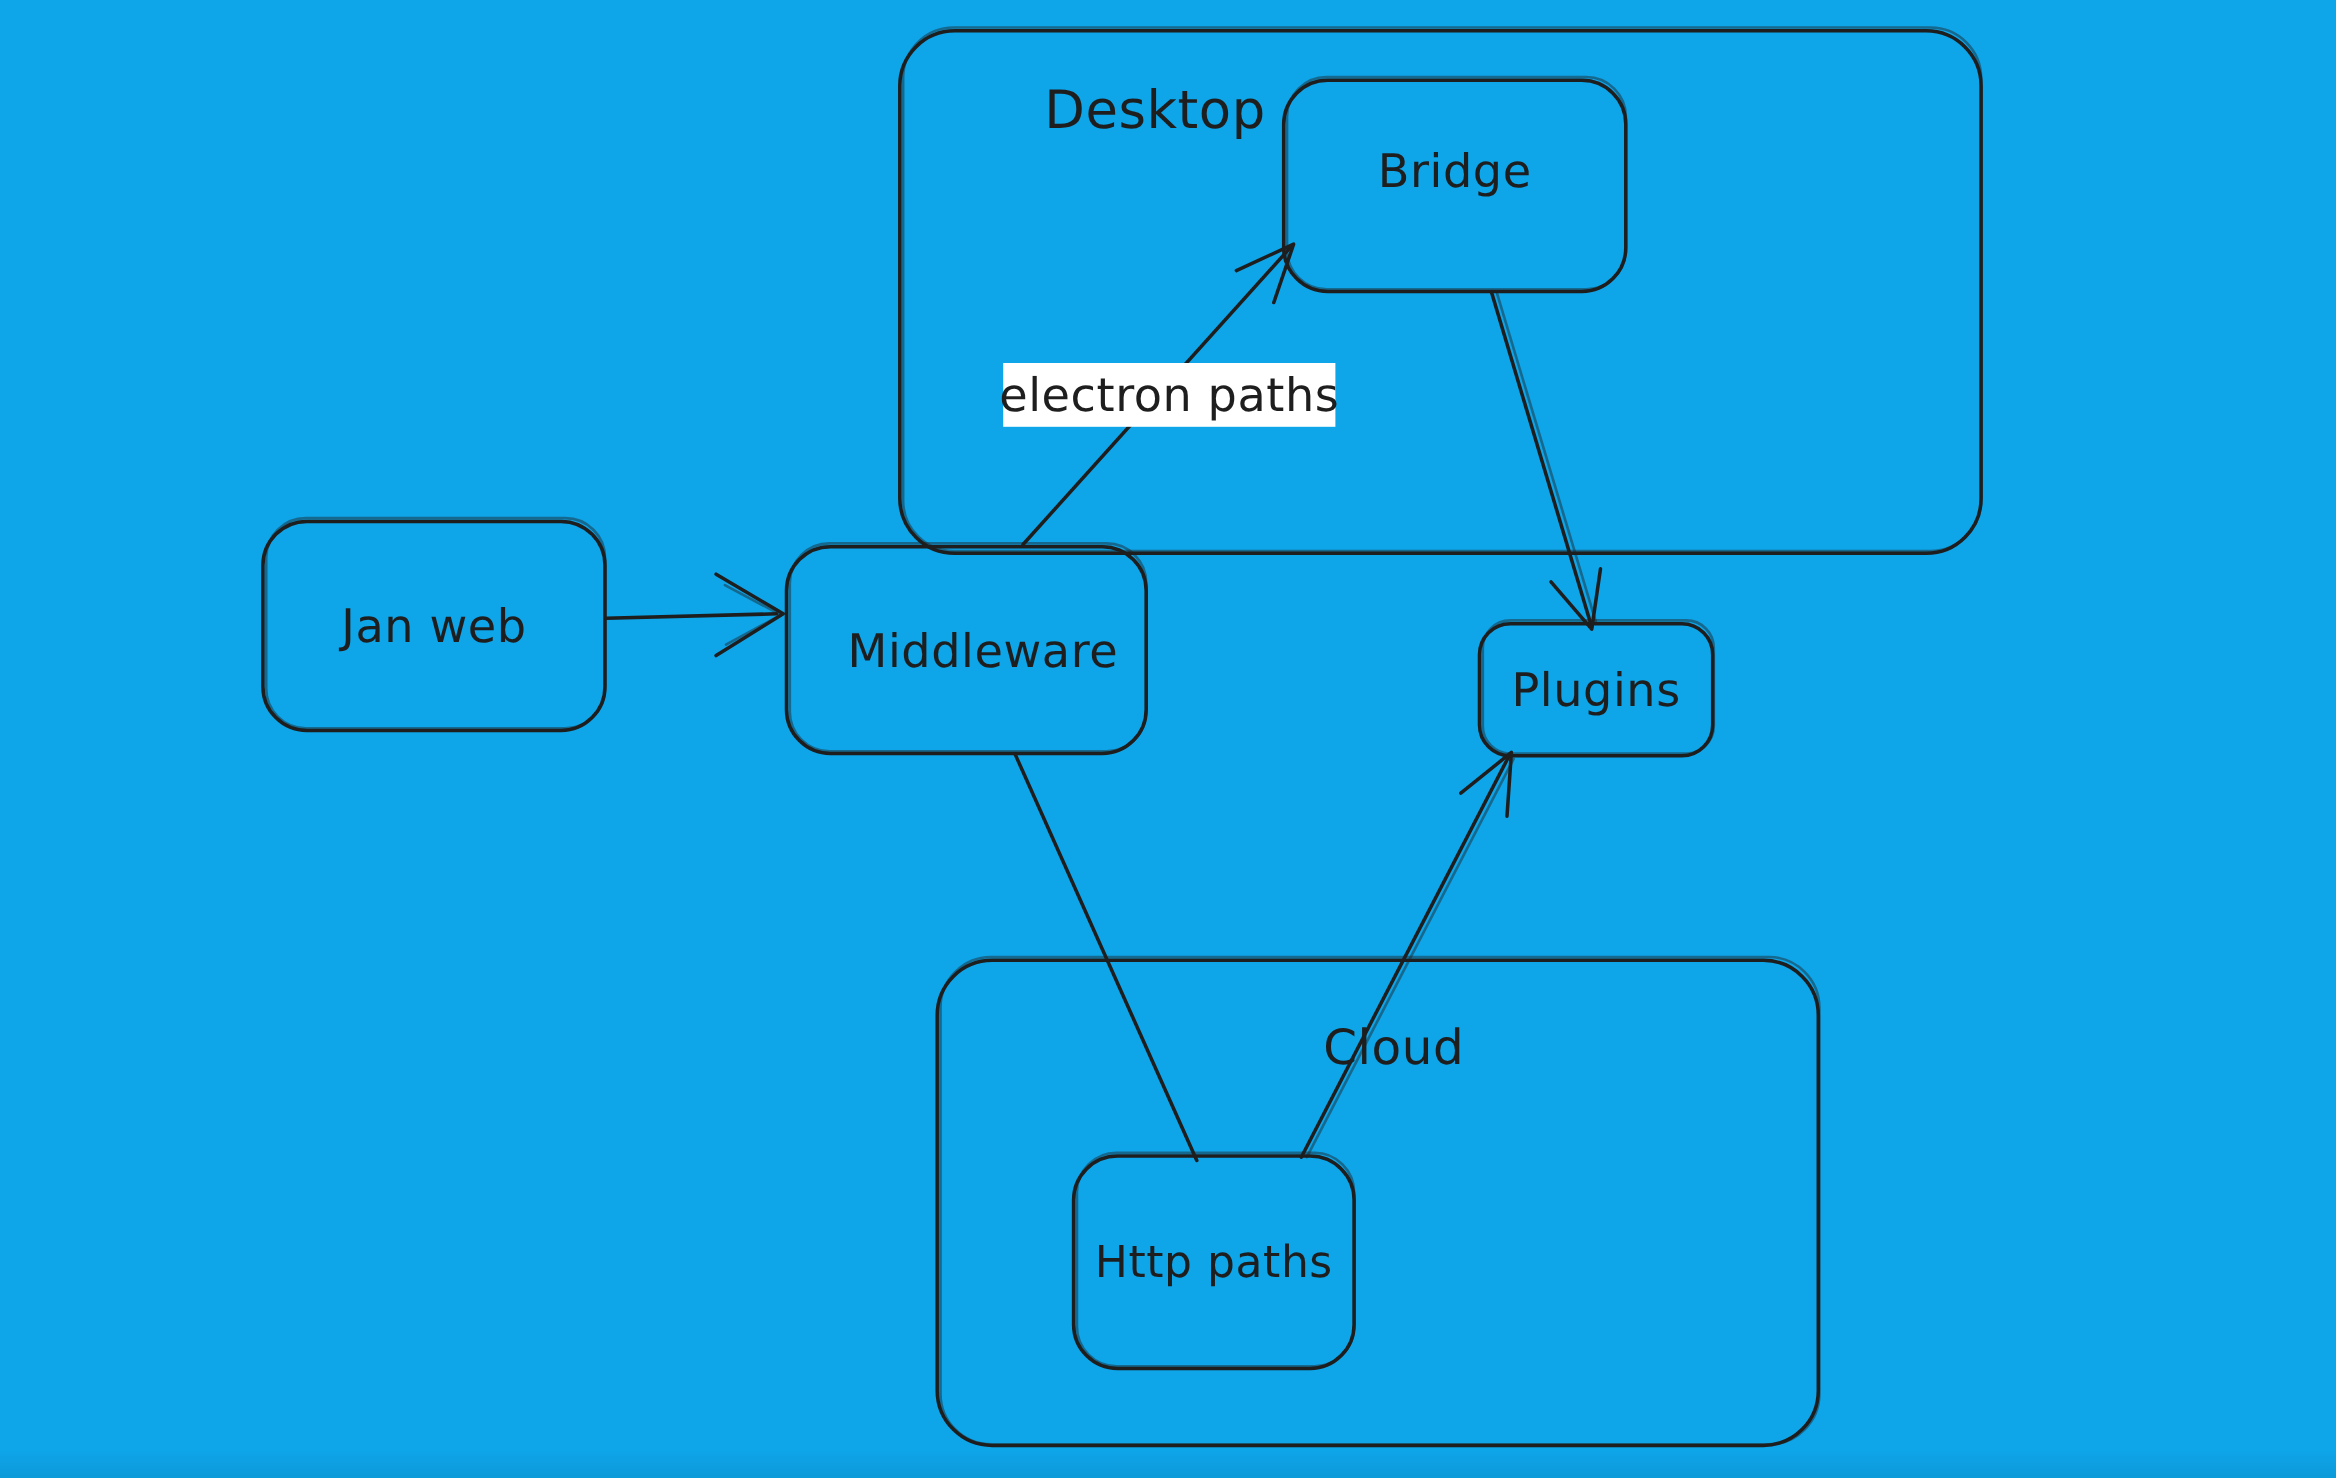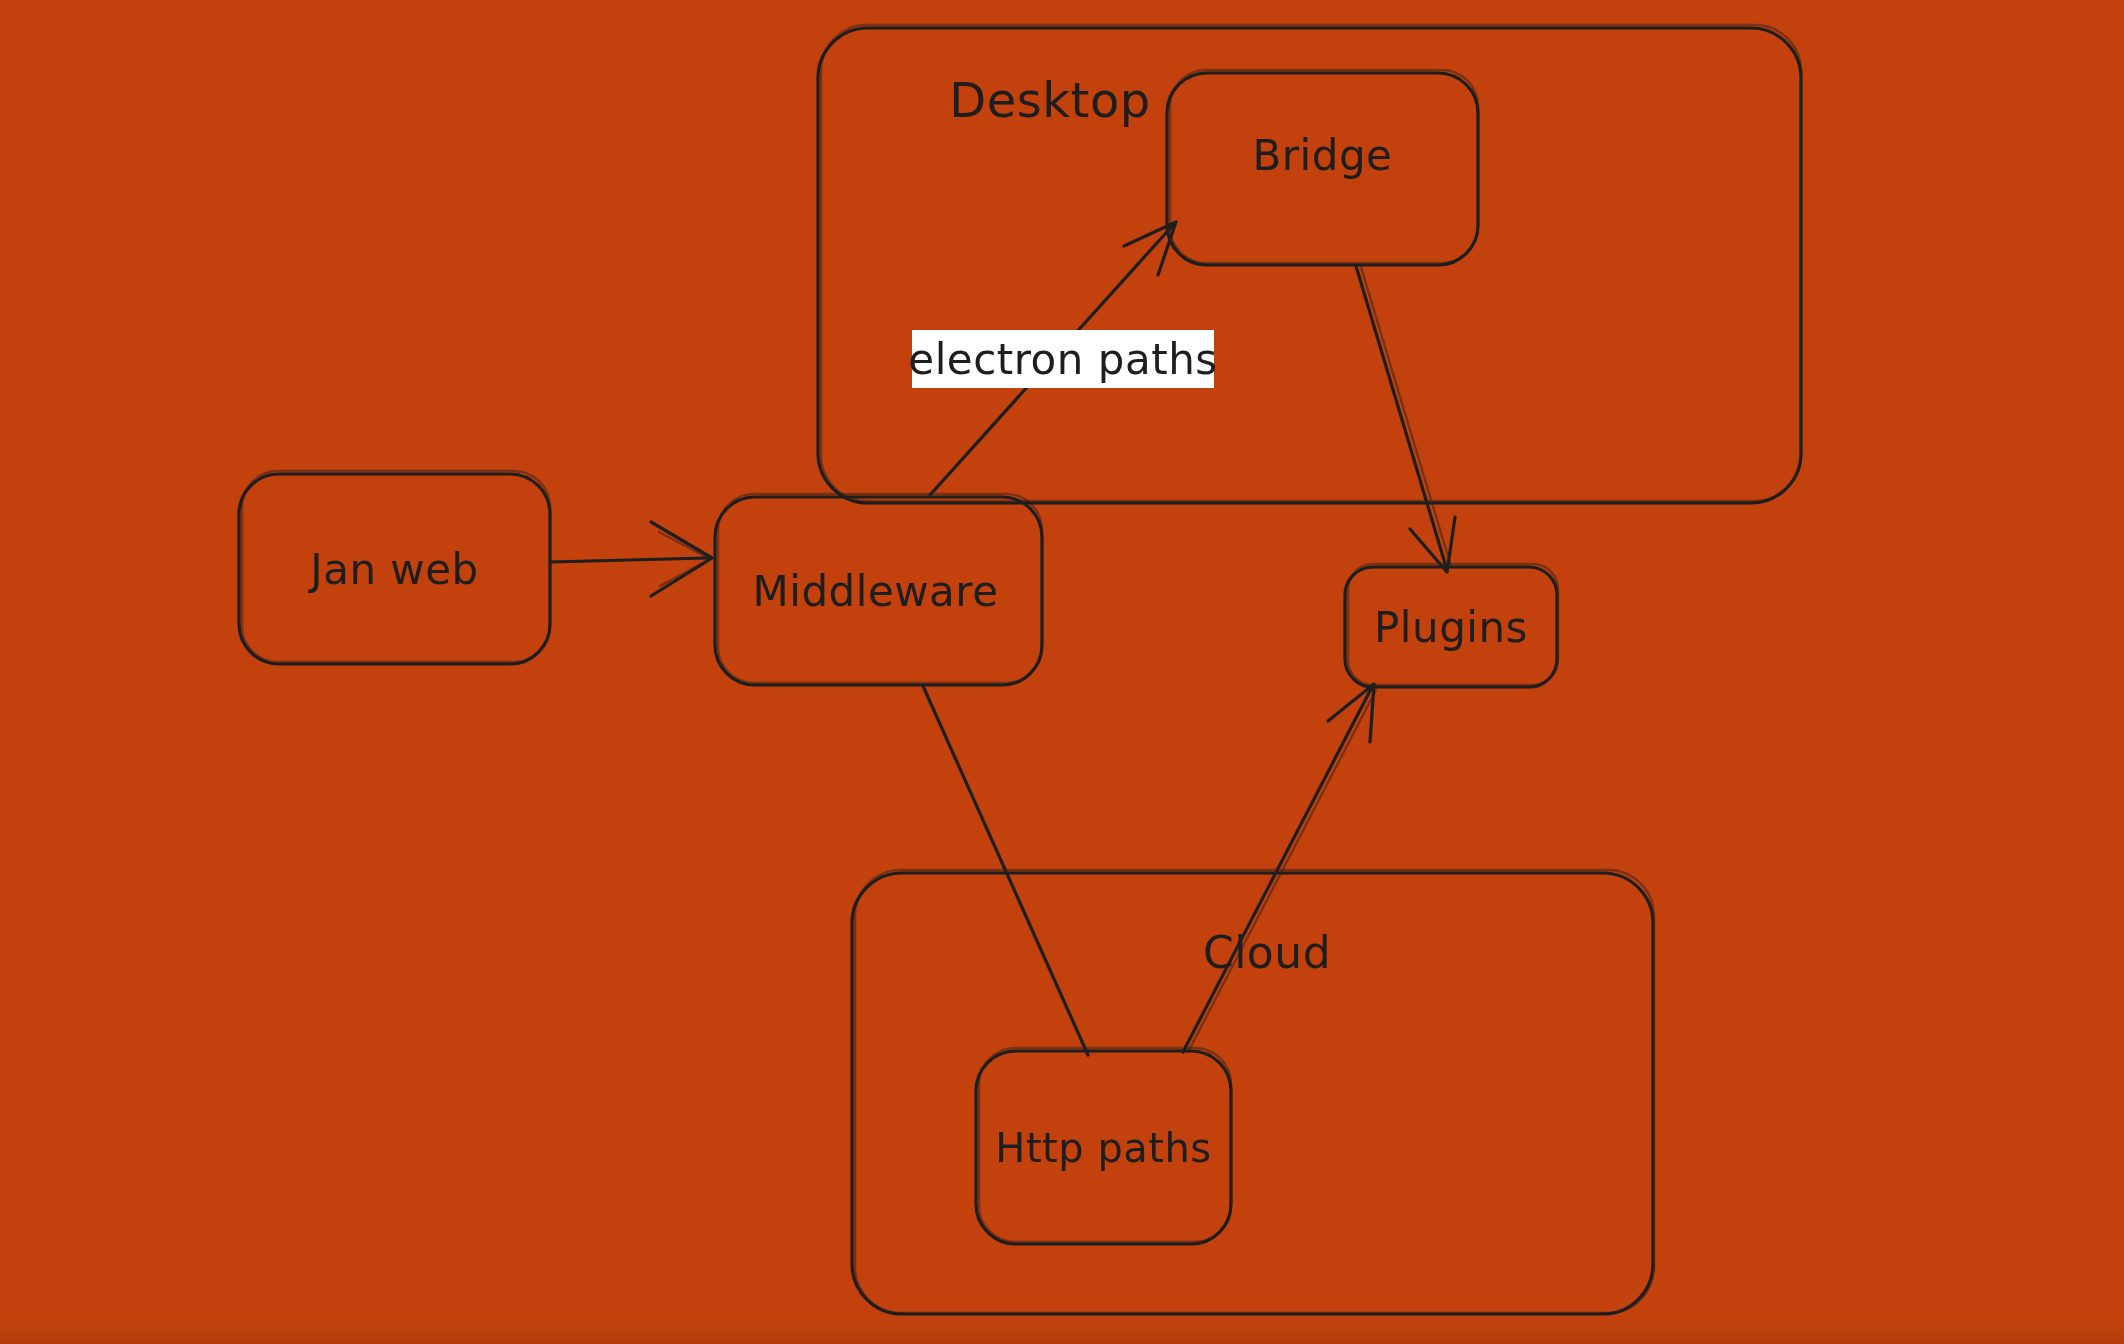--- a/index.html
+++ b/index.html
@@ -4,21 +4,21 @@
 <style>
   html, body {
     margin: 0;
     padding: 0;
     background: #ffffff;
   }
   #stage {
     position: relative;
     width: 2124px;
     height: 1344px;
-    background: #c2410c;
+    background: #0ea5e9;
     overflow: hidden;
     font-family: "DejaVu Sans", sans-serif;
     color: #1e1e1e;
   }
   #shapes {
     position: absolute;
     left: 0; top: 0;
     width: 2124px;
     height: 1344px;
   }
@@ -123,21 +123,21 @@
       <line class="sk" x1="1183" y1="1052" x2="1372" y2="687"></line>
       <line class="sk ghost" x1="1188" y1="1052" x2="1376" y2="690"></line>
       <polyline class="sk" points="1328,721 1374,684 1370,742"></polyline>
     </g>
   </svg>
 
   <div class="lbl cont-lbl" style="left:935px; top:67px; width:230px; height:66px;">Desktop</div>
   <div class="lbl cont-lbl" style="left:1197px; top:924px; width:140px; height:56px; font-size:44px;">Cloud</div>
 
   <div class="lbl node-lbl" style="left:239px; top:474px; width:311px; height:190px;">Jan web</div>
-  <div class="lbl node-lbl" style="left:712px; top:497px; width:327px; height:188px;">Middleware</div>
+  <div class="lbl node-lbl" style="left:730px; top:497px; width:327px; height:188px;">Middleware</div>
   <div class="lbl node-lbl" style="left:1167px; top:73px; width:311px; height:165px;text-align:right;">Bridge</div>
   <div class="lbl node-lbl" style="left:1345px; top:567px; width:212px; height:120px;">Plugins</div>
   <div class="lbl node-lbl" style="left:976px; top:1051px; width:255px; height:193px; font-size:40px;">Http paths</div>
 
   <div class="lbl edge-lbl gapbg" style="left:912px; top:330px; width:286px; height:58px;">electron paths</div>
 
 
   <div id="bottom-fade"></div>
 </div>
 

